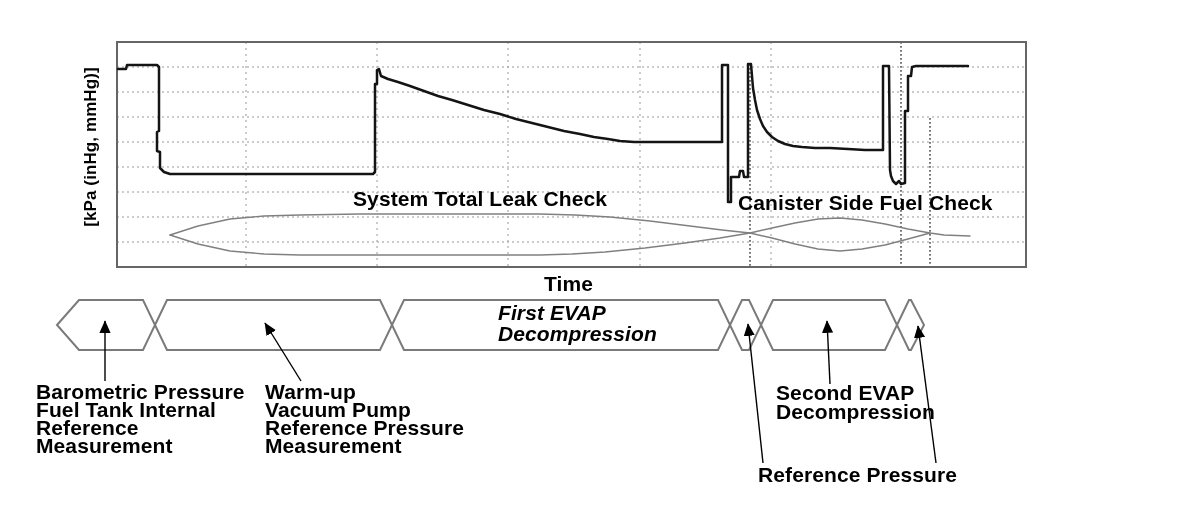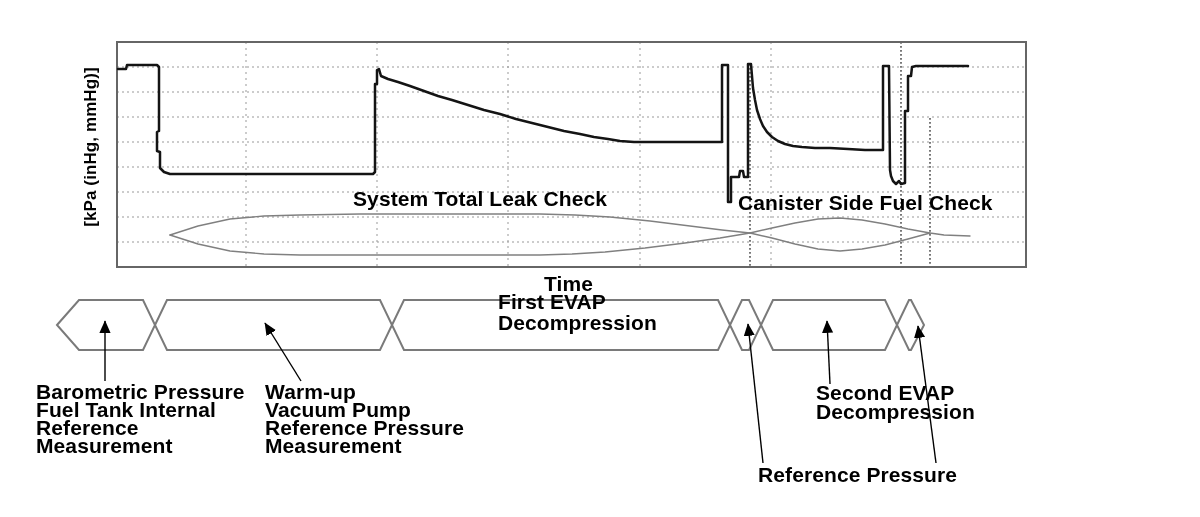--- a/index.html
+++ b/index.html
@@ -5,24 +5,24 @@
   html,body{margin:0;padding:0;background:#fff;}
   #stage{position:relative;width:1200px;height:517px;background:#ffffff;overflow:hidden;
          font-family:"Liberation Sans","DejaVu Sans",sans-serif;color:#000;}
   #fig-svg{position:absolute;left:0;top:0;}
   .lbl{position:absolute;font-weight:bold;font-size:21px;line-height:18px;
        color:#000;white-space:nowrap;letter-spacing:0.1px;}
   #ylabel{left:91px;top:147px;transform:translate(-50%,-50%) rotate(-90deg);font-size:17px;}
   #ann-sys{left:353px;top:190px;}
   #ann-can{left:738px;top:194px;}
   #lbl-time{left:544px;top:275px;}
-  #lbl-fed{left:498px;top:291px;line-height:21px;}
+  #lbl-fed{left:498px;top:302px;line-height:21px;font-style:italic;}
   #lbl-baro{left:36px;top:383px;}
   #lbl-vac{left:265px;top:383px;}
-  #lbl-sec{left:776px;top:383px;line-height:19px;margin-left:40px;}
+  #lbl-sec{left:776px;top:383px;line-height:19px;}
   #lbl-ref{left:758px;top:465px;line-height:19px;}
 </style>
 </head>
 <body>
 
 <div id="stage">
 
   <svg id="fig-svg" width="1200" height="517" viewBox="0 0 1200 517">
     <defs>
       <marker id="ah" markerWidth="11" markerHeight="9" refX="8.5" refY="4" orient="auto">

